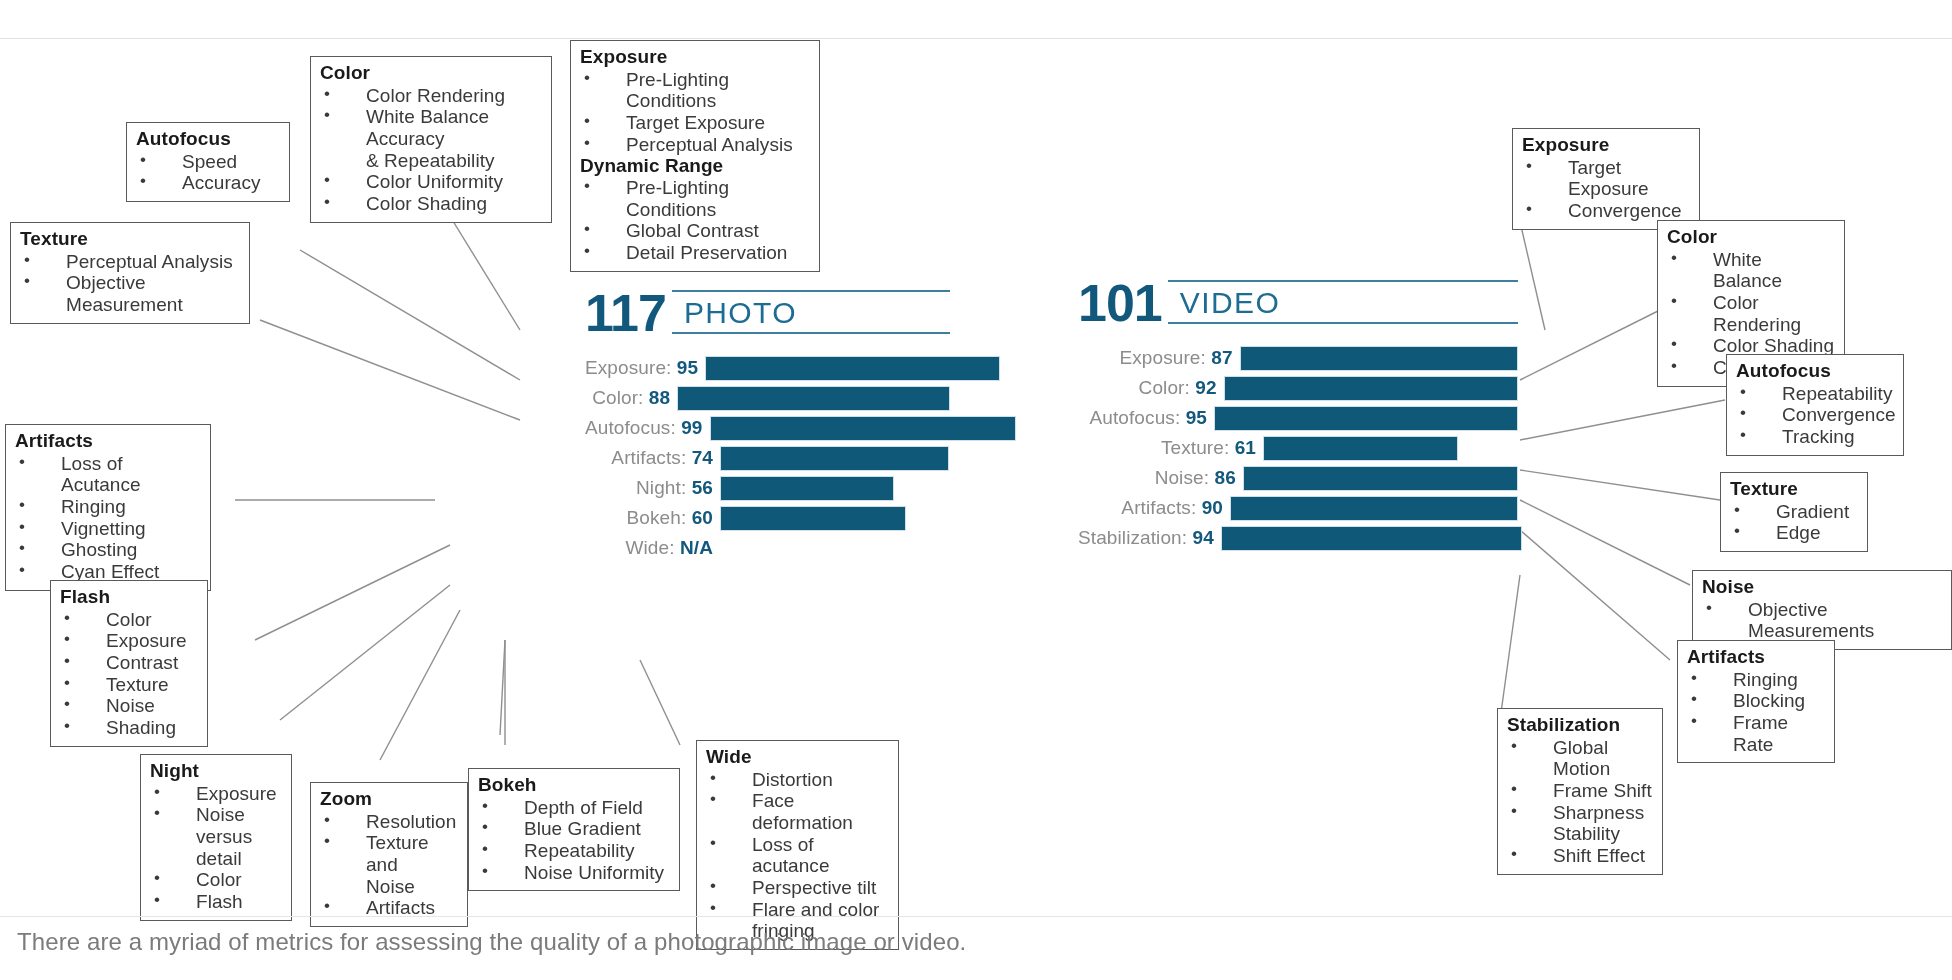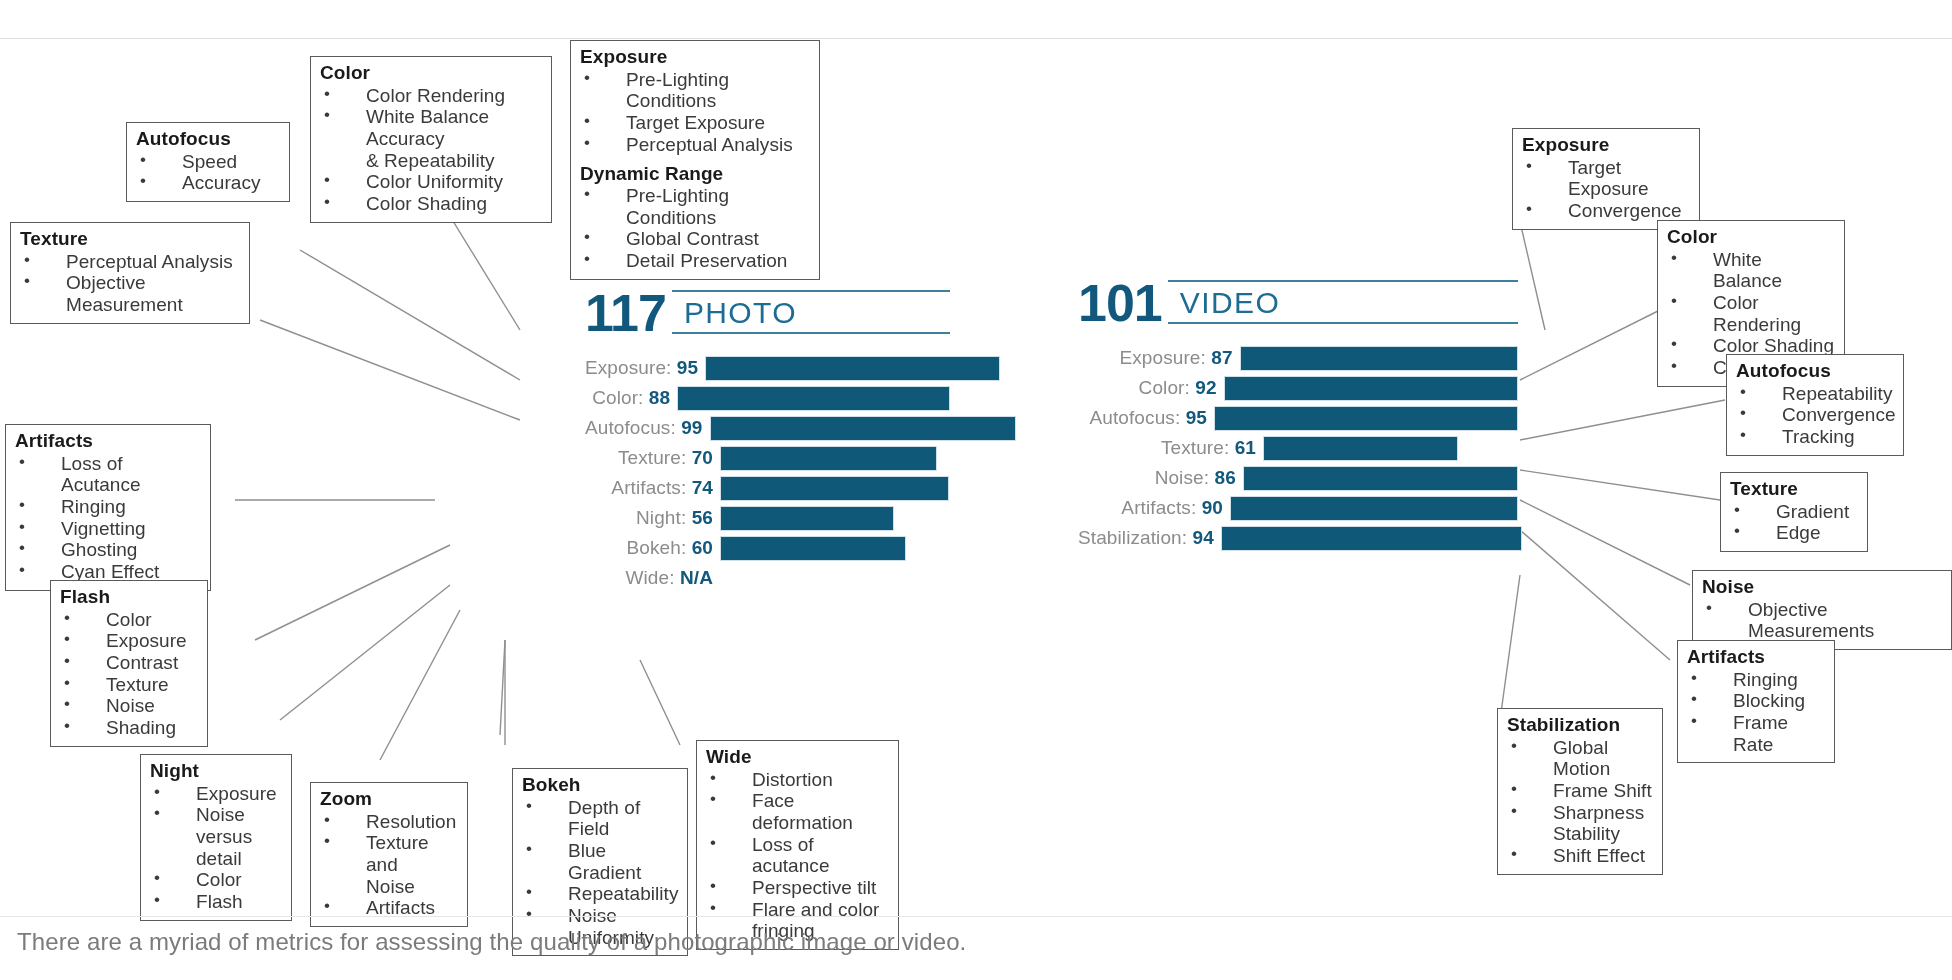--- a/index.html
+++ b/index.html
@@ -88,21 +88,21 @@
     top: -1px;
     font-size: 17px;
     color: #3a3a3a;
   }
   .mbox li.cont { padding-left: 46px; }
   .mbox .subhead {
     font-size: 19px;
     font-weight: bold;
     color: #1a1a1a;
     padding-left: 0;
-    margin-top: 8px;
+    margin-top: 0;
   }
 
   
   .panel { position: absolute; }
   .panel-head {
     position: relative;
     display: flex;
     align-items: flex-start;
   }
   .panel-score {
@@ -273,21 +273,21 @@
   <div class="mbox" style="left:310px; top:782px; width:158px;">
     <h4>Zoom</h4>
     <ul>
       <li class="bullet">Resolution</li>
       <li class="bullet">Texture and</li>
       <li class="cont">Noise</li>
       <li class="bullet">Artifacts</li>
     </ul>
   </div>
 
-  <div class="mbox" style="left:512px; top:768px; width:176px;">
+  <div class="mbox" style="left:468px; top:768px; width:212px;">
     <h4>Bokeh</h4>
     <ul>
       <li class="bullet">Depth of Field</li>
       <li class="bullet">Blue Gradient</li>
       <li class="bullet">Repeatability</li>
       <li class="bullet">Noise Uniformity</li>
     </ul>
   </div>
 
   <div class="mbox" style="left:696px; top:740px; width:203px;">
@@ -384,26 +384,20 @@
             <div class="bar-fill" style="width: 272.8px;"></div>
           </div>
         </div>
         <div class="bar-row">
           <div class="bar-label">Autofocus: <b>99</b></div>
           <div class="bar-track">
             <div class="bar-fill" style="width: 306.9px;"></div>
           </div>
         </div>
         <div class="bar-row">
-          <div class="bar-label">Texture: <b>70</b></div>
-          <div class="bar-track">
-            <div class="bar-fill" style="width: 217px;"></div>
-          </div>
-        </div>
-        <div class="bar-row">
           <div class="bar-label">Artifacts: <b>74</b></div>
           <div class="bar-track">
             <div class="bar-fill" style="width: 229.4px;"></div>
           </div>
         </div>
         <div class="bar-row">
           <div class="bar-label">Night: <b>56</b></div>
           <div class="bar-track">
             <div class="bar-fill" style="width: 173.6px;"></div>
           </div>

